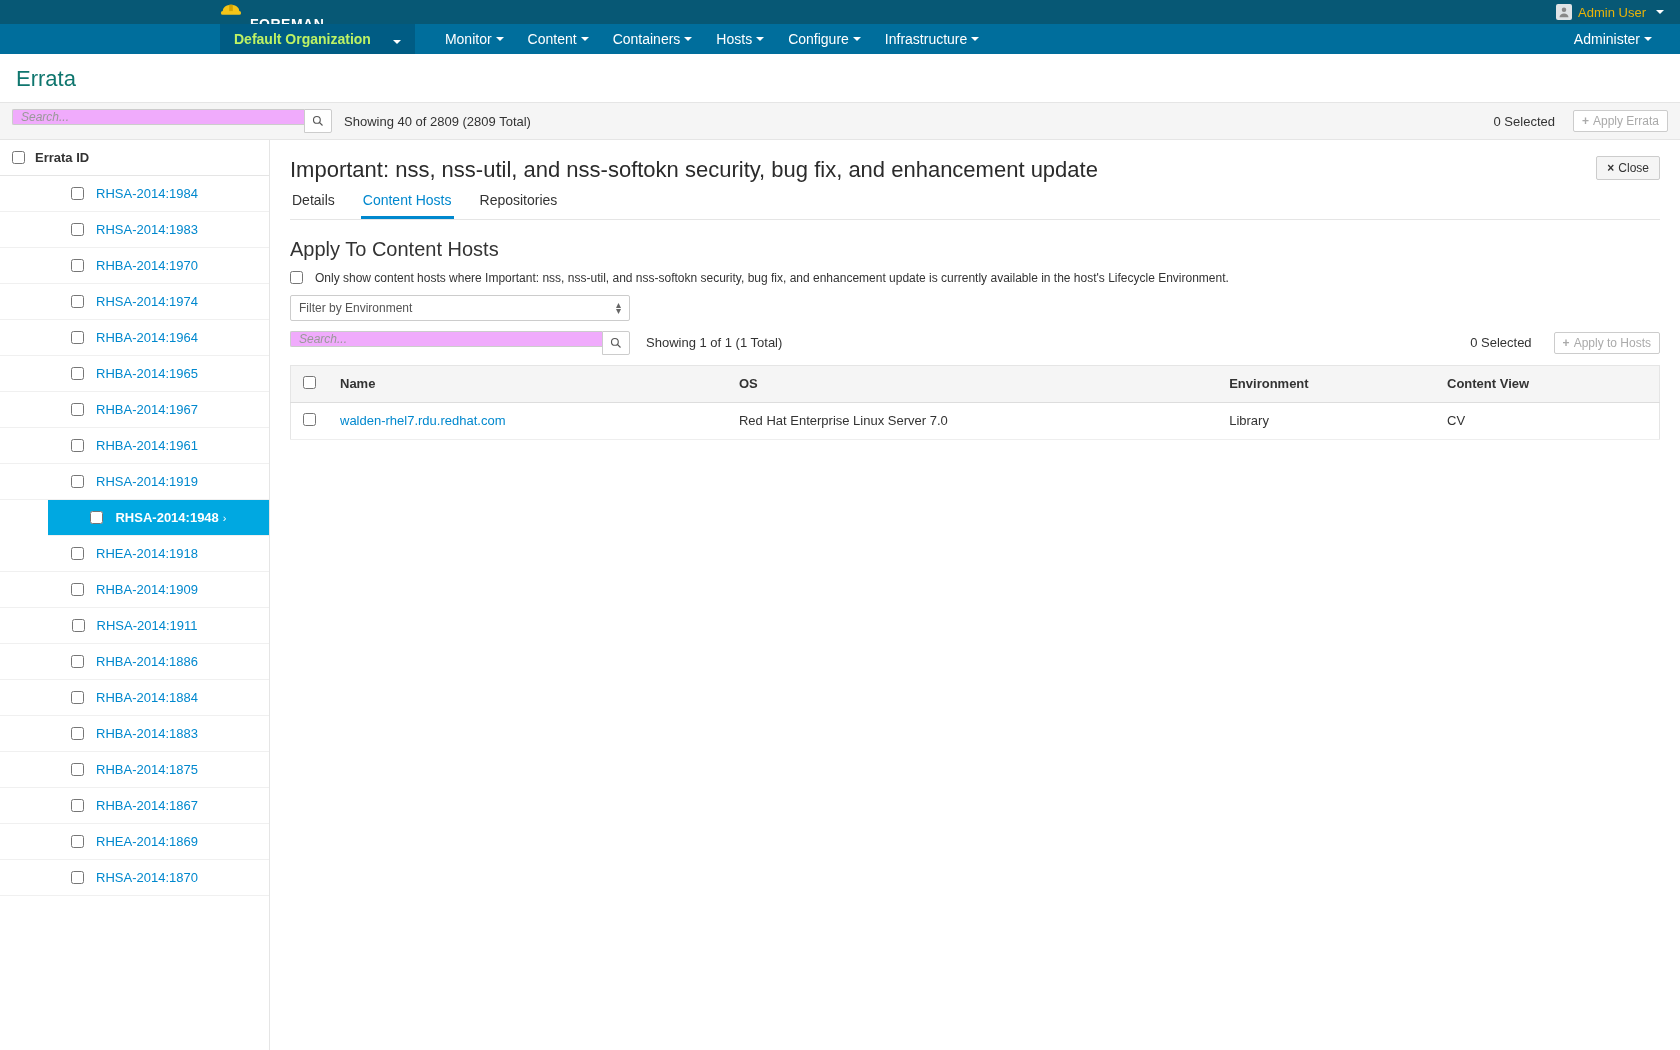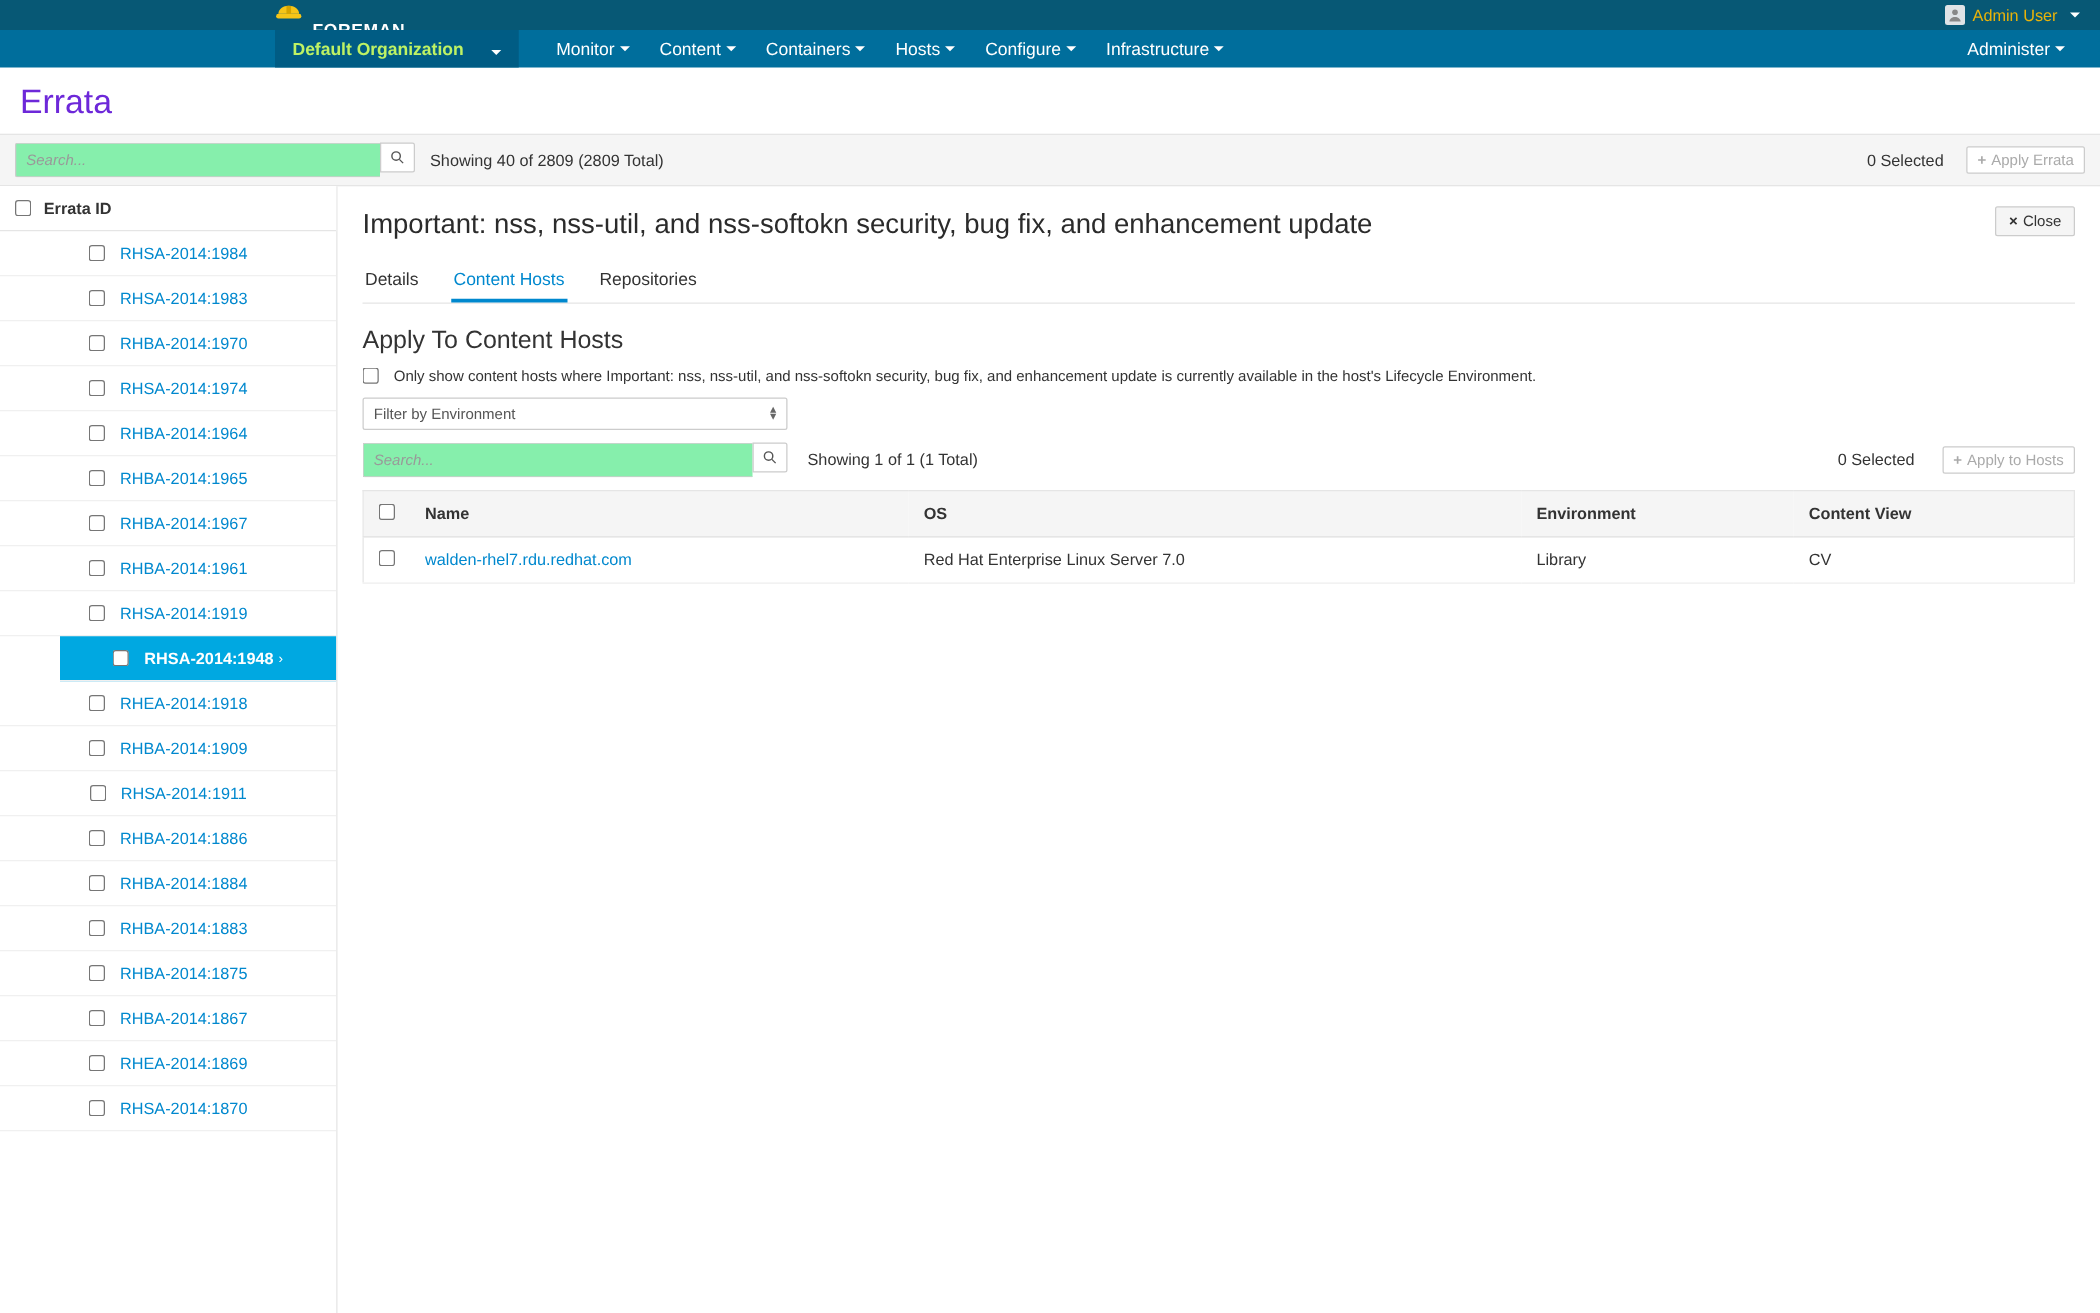--- a/index.html
+++ b/index.html
@@ -21,26 +21,26 @@
   
   .navbar { background: #006e9c; height: 30px; display: flex; align-items: stretch; padding-left: 220px; padding-right: 16px; }
   .nav-org { background: #005c84; color: #bef264; font-weight: 600; font-size: 14px; display: flex; align-items: center; padding: 0 14px; }
   .nav-org .caret-slot { margin-left: 18px; }
   .nav-list { display: flex; align-items: stretch; margin-left: 18px; }
   .nav-item { color: #fff; font-size: 14px; display: flex; align-items: center; padding: 0 12px; cursor: pointer; white-space: nowrap; }
   .nav-item .caret { margin-left: 4px; border-top-color: #fff; }
   .nav-spacer { flex: 1; }
 
   
-  .page-heading { padding: 12px 16px 10px 16px; font-size: 27px; font-weight: 300; color: #6d28d9; }
+  .page-heading { padding: 12px 16px 10px 16px; font-size: 22px; font-weight: 300; color: #0f766e; }
 
   
   .toolbar-row { background: #f5f5f5; border-top: 1px solid #e5e5e5; border-bottom: 1px solid #e5e5e5; display: flex; align-items: center; padding: 6px 12px; gap: 12px; }
   .search-group { display: flex; flex: 0 0 320px; }
-  .search-group input { flex:1; border:1px solid #ccc; border-right:none; border-radius: 2px 0 0 2px; padding: 4px 8px; font-size: 12px; color:#555; background:#86efac; height:28px;}
+  .search-group input { flex:1; border:1px solid #ccc; border-right:none; border-radius: 2px 0 0 2px; padding: 4px 8px; font-size: 12px; color:#555; background:#f0abfc; height:16px;}
   .search-group input::placeholder { color:#999; font-style: italic;}
   .search-btn { width:28px; height:24px; border:1px solid #ccc; border-radius:0 2px 2px 0; background:#fff; display:flex; align-items:center; justify-content:center; cursor:pointer;}
   .search-btn svg { width:12px; height:12px; fill:#555;}
   .toolbar-text { font-size: 13px; color: #333; }
   .toolbar-spacer { flex: 1; }
   .toolbar-selected { font-size: 13px; color:#333; margin-right:6px; }
   .apply-btn-disabled { border:1px solid #ccc; background:#fff; color:#aaa; padding: 3px 8px; font-size: 12px; border-radius:2px; cursor: default; display:flex; align-items:center; gap:4px;}
   .apply-btn-disabled .plus { font-weight:bold; }
 
   
@@ -63,21 +63,21 @@
   .errata-item.active .chev { color:#fff; margin-left:4px;}
   .chev { font-size:11px; }
 
   
   .detail-panel { flex:1; padding: 16px 20px; overflow:auto;}
   .detail-header { display:flex; align-items:flex-start; gap:12px; }
   .detail-title { font-size: 22px; font-weight:400; color:#2b2b2b; flex:1; line-height:1.25;}
   .close-btn { border:1px solid #ccc; background:#f5f5f5; padding:4px 10px; font-size:12px; color:#333; cursor:pointer; border-radius:2px; display:flex; align-items:center; gap:4px; white-space:nowrap;}
   .close-btn .x { font-weight:bold;}
 
-  .tabs { display:flex; gap:24px; border-bottom:1px solid #e5e5e5; margin-top:14px;}
+  .tabs { display:flex; gap:24px; border-bottom:1px solid #e5e5e5; margin-top:0;}
   .tab { padding: 8px 2px; font-size:14px; color:#333; cursor:pointer; border-bottom:3px solid transparent; }
   .tab.active { color:#0088ce; border-bottom-color:#0088ce; font-weight:500;}
 
   .section-title { font-size:20px; font-weight:400; margin-top:18px; color:#333;}
   .filter-row { display:flex; align-items:center; gap:8px; margin-top:10px; font-size:12px; color:#333;}
   .filter-row input[type=checkbox]{ margin-right:4px;}
   .env-select { margin-top:10px; width:340px; border:1px solid #ccc; border-radius:2px; padding:4px 8px; font-size:12px; color:#555; background:#fff; display:flex; justify-content:space-between; align-items:center; cursor:pointer; height:26px;}
   .updown { font-size:10px; color:#666; line-height:6px; display:flex; flex-direction:column; align-items:center;}
 
   .hosts-toolbar { display:flex; align-items:center; margin-top:10px; gap:16px;}

